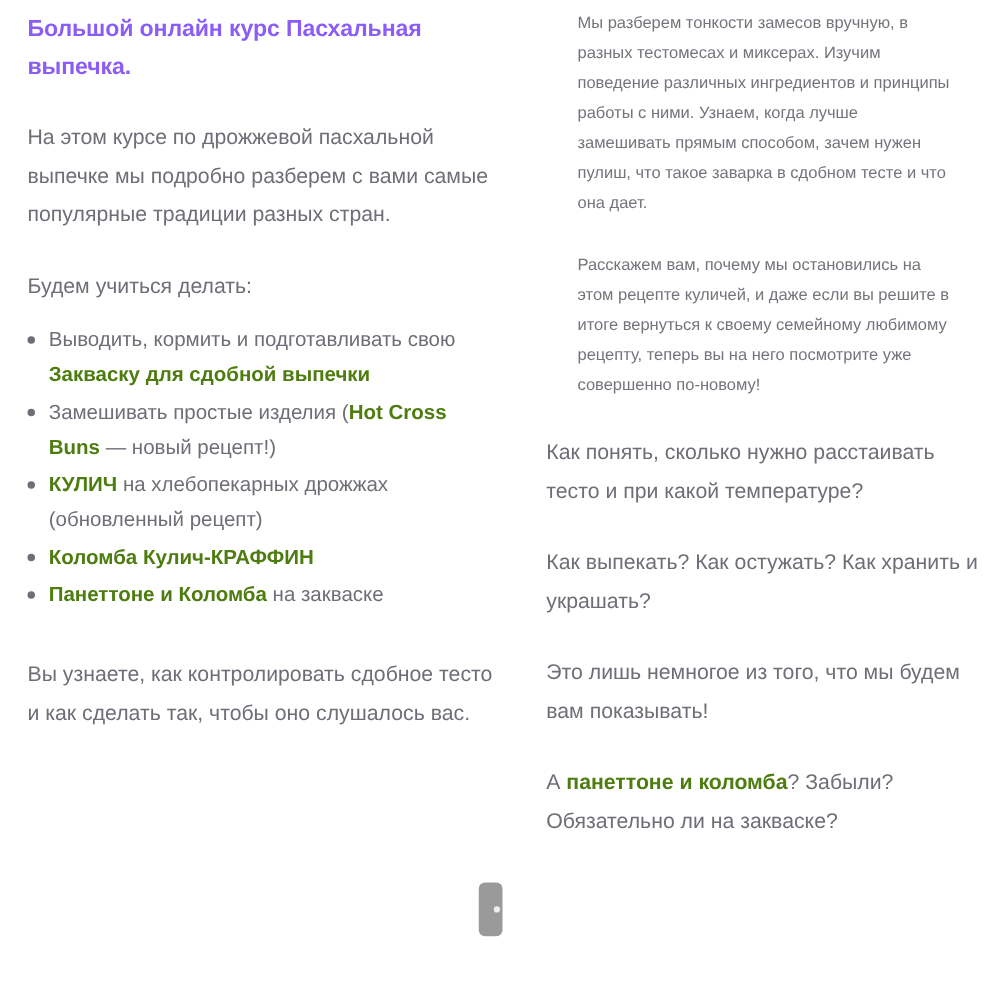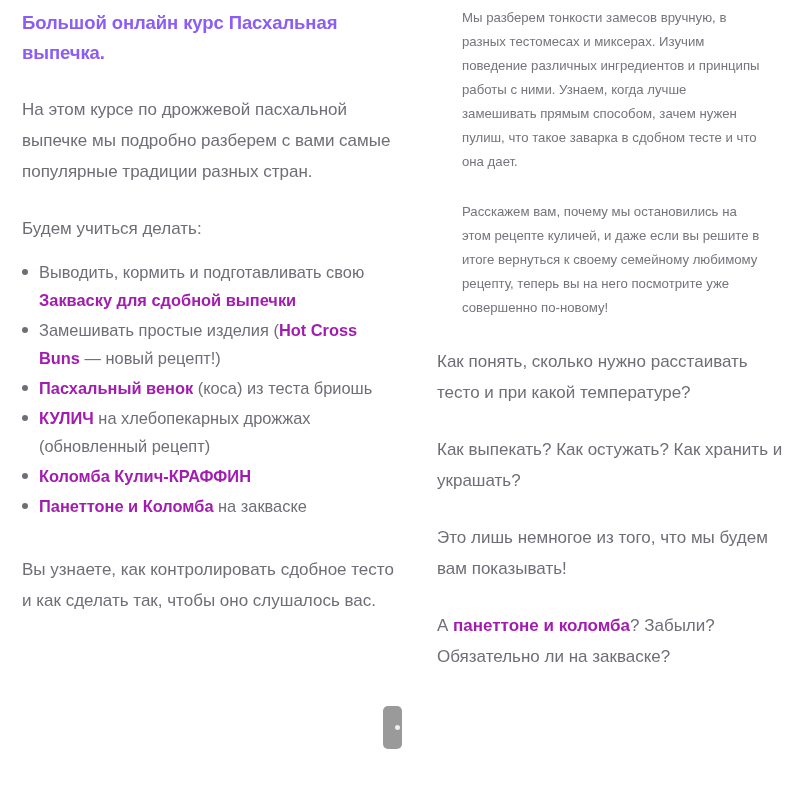--- a/index.html
+++ b/index.html
@@ -66,21 +66,21 @@
 
   .intro-label {
     margin: 0 0 14px 0;
     font-size: 17px;
     line-height: 31px;
     color: #6e6e77;
   }
 
   b, strong, .b {
     font-weight: 700;
-    color: #a21caf;
+    color: #4d7c0f;
     margin-top: 33px;
   }
 
   
   ul.bullets {
     list-style: none;
     margin: 0 0 34px 0;
     padding: 0;
   }
   ul.bullets li {
@@ -138,21 +138,20 @@
 
     <h1 class="heading">Большой онлайн курс Пасхальная выпечка.</h1>
 
     <p class="para-lg">На этом курсе по дрожжевой пасхальной выпечке мы подробно разберем с вами самые популярные традиции разных стран.</p>
 
     <p class="intro-label">Будем учиться делать:</p>
 
     <ul class="bullets">
         <li><span>Выводить, кормить и подготавливать свою </span><strong>Закваску для сдобной выпечки</strong></li>
         <li><span>Замешивать простые изделия (</span><strong>Hot Cross Buns</strong><span> — новый рецепт!)</span></li>
-        <li><strong>Пасхальный венок</strong><span> (коса) из теста бриошь</span></li>
         <li><strong>КУЛИЧ</strong><span> на хлебопекарных дрожжах (обновленный рецепт)</span></li>
         <li><strong>Коломба Кулич-КРАФФИН</strong></li>
         <li><strong>Панеттоне и Коломба</strong><span> на закваске</span></li>
       </ul>
 
     <p class="para-lg">Вы узнаете, как контролировать сдобное тесто и как сделать так, чтобы оно слушалось вас.</p>
   </div>
 
   <div class="col-right">
 

